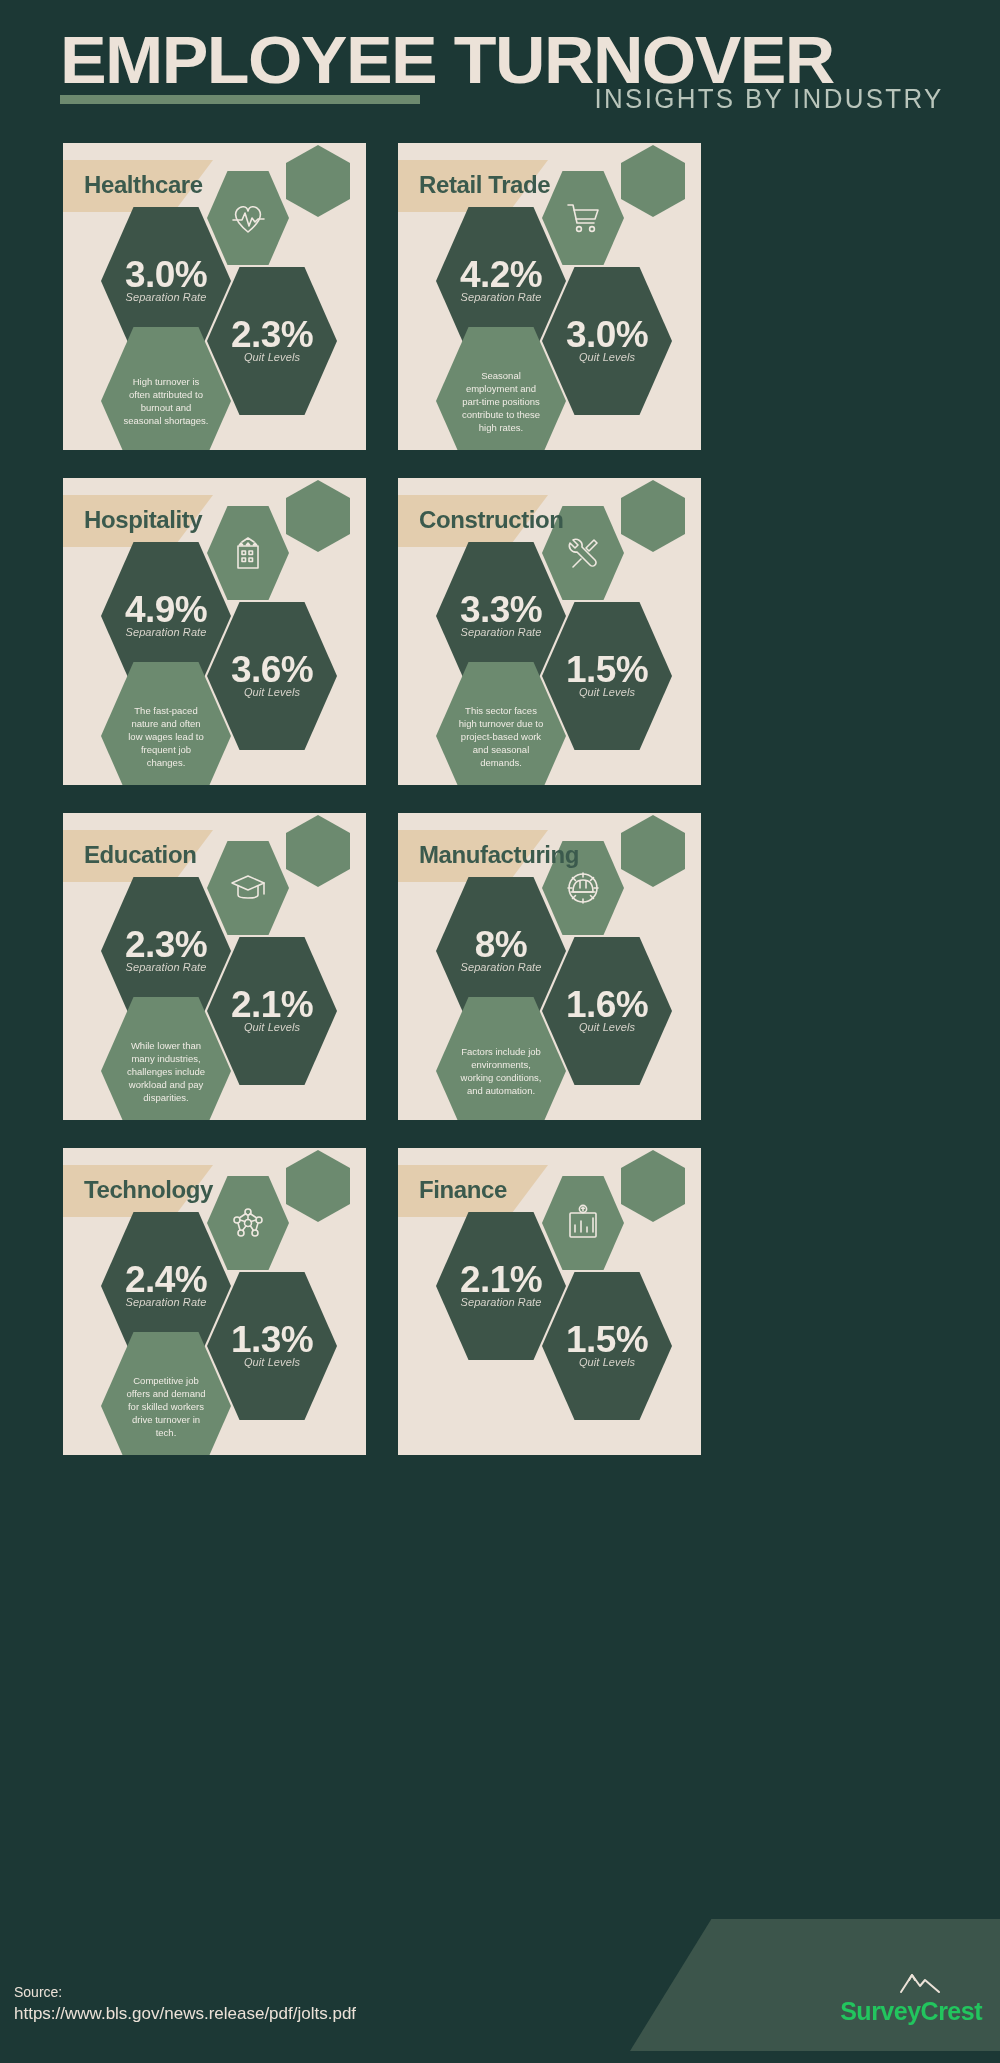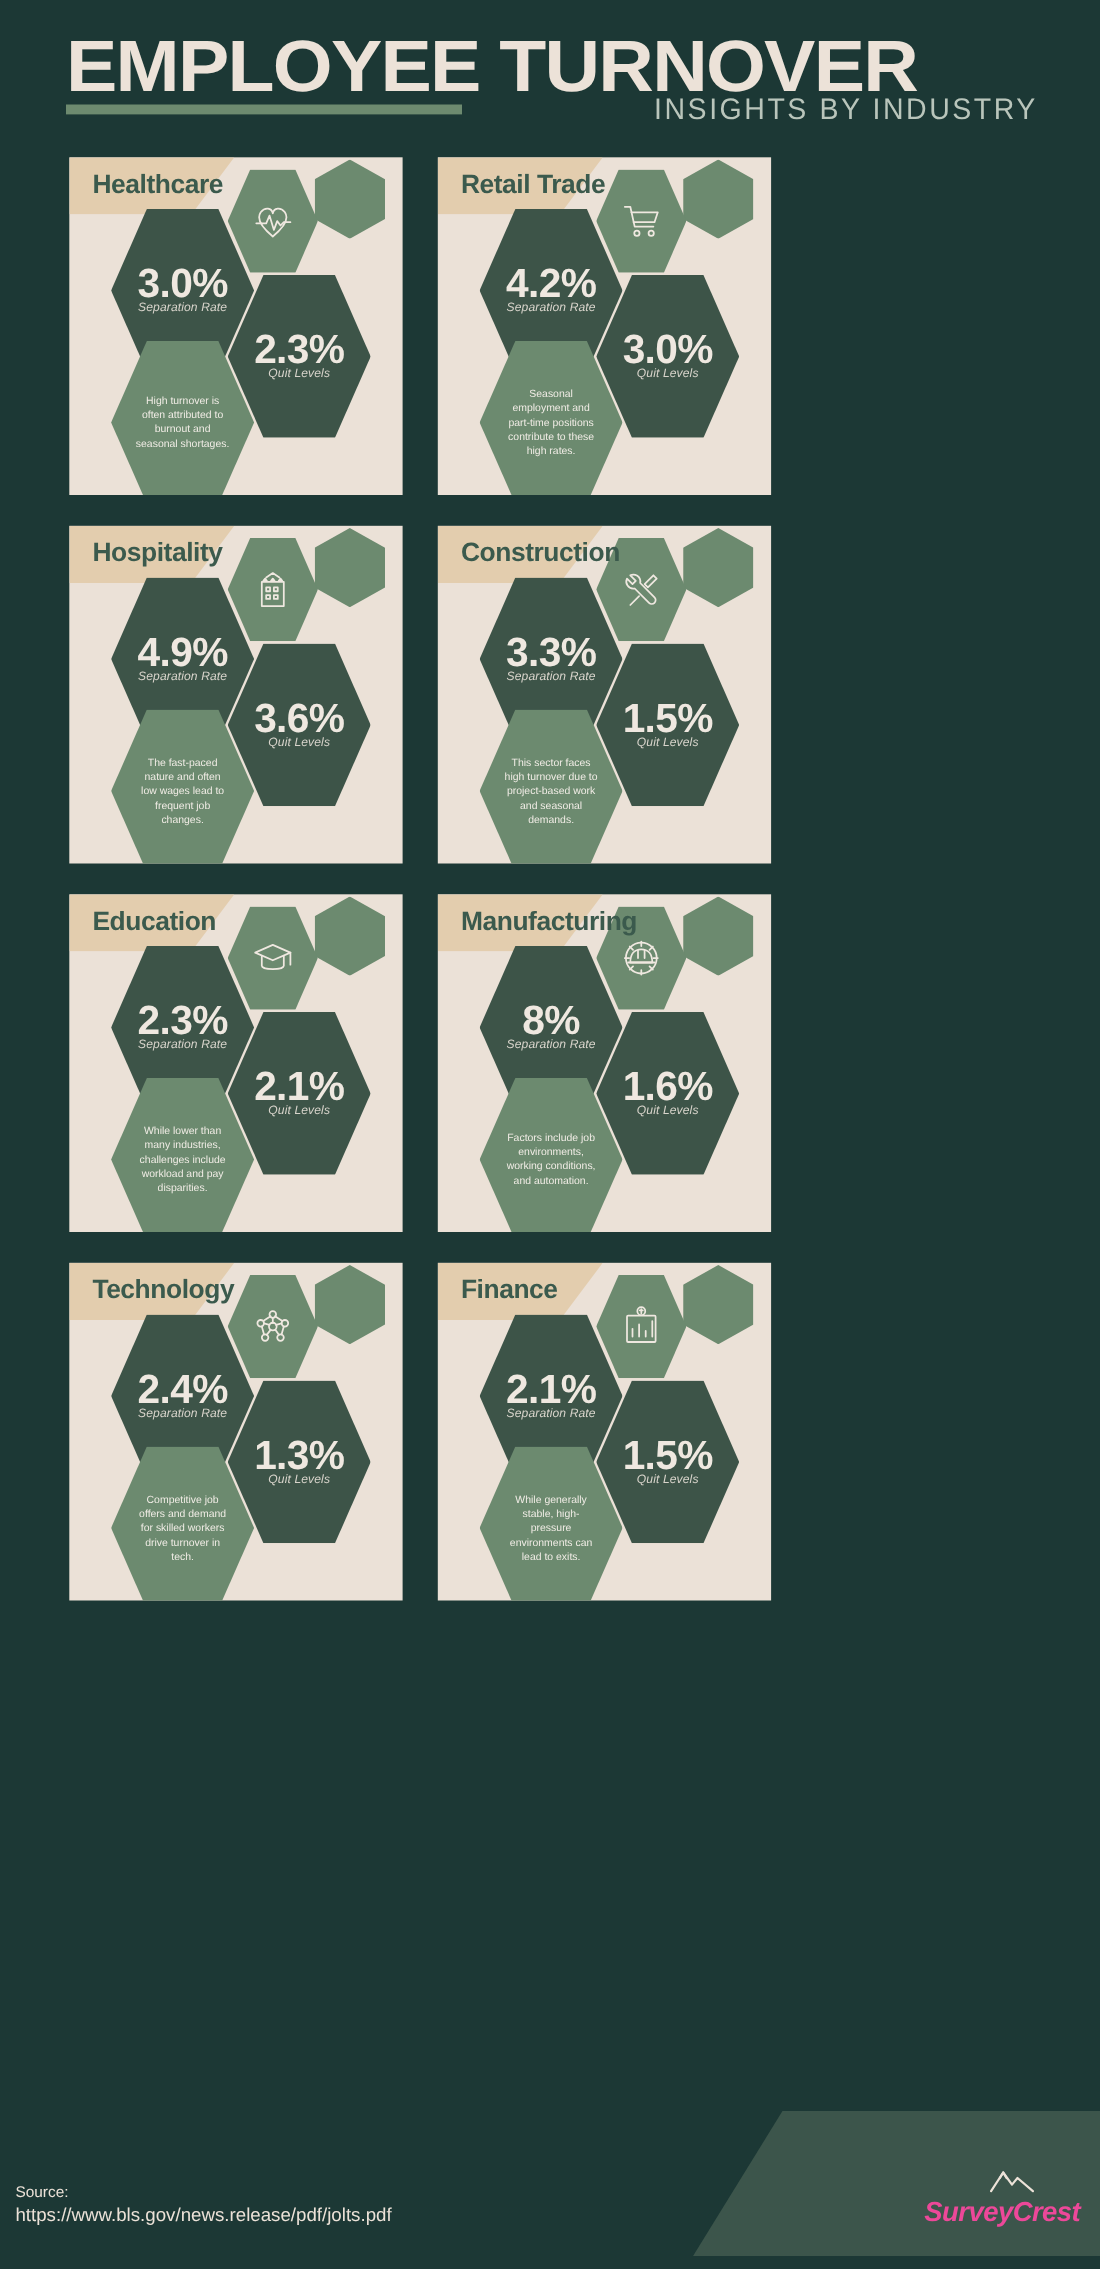--- a/index.html
+++ b/index.html
@@ -77,20 +77,21 @@
     width: 303px;
     height: 307px;
     background: #ebe1d7;
     overflow: visible;
   }
 
   .card-clip {
     position: absolute;
     inset: 0;
     overflow: hidden;
+    margin-top: 17px;
   }
 
   
   .tab {
     position: absolute;
     left: 0; top: 0;
     width: 150px;
     height: 52px;
     background: #e3cdae;
     clip-path: polygon(0 0, 100% 0, 74% 100%, 0 100%);
@@ -210,24 +211,23 @@
     top: 85px;
     font-size: 17px;
     color: #ece2d8;
   }
   #brand {
     position: absolute;
     right: 18px;
     top: 78px;
     font-size: 25px;
     font-weight: bold;
-    color: #ec4899;
+    color: #22c55e;
     letter-spacing: -0.5px;
     white-space: nowrap;
-    font-style: italic;
   }
   #brand-mark {
     position: absolute;
     right: 58px;
     top: 50px;
     width: 44px;
     height: 26px;
     stroke: #ece2d8;
     fill: none;
     stroke-width: 2;
@@ -478,23 +478,20 @@
       <div class="hex hex-sep">
         <div class="big-num">2.1%</div>
         <div class="sub-label">Separation Rate</div>
       </div>
 
       <div class="hex hex-quit">
         <div class="big-num">1.5%</div>
         <div class="sub-label">Quit Levels</div>
       </div>
 
-      <div class="hex hex-desc">
-        <div class="desc-text">While generally stable, high-pressure environments can lead to exits.</div>
-      </div>
     </div>
   </div>
     </div>
 
   <div id="footer">
     <div id="footer-panel"></div>
     <div id="source-label">Source:</div>
     <div id="source-url">https://www.bls.gov/news.release/pdf/jolts.pdf</div>
     <svg id="brand-mark" viewBox="0 0 44 26">
       <path d="M3 23 L14 6 L22 17 L27 11 L41 23"></path>

